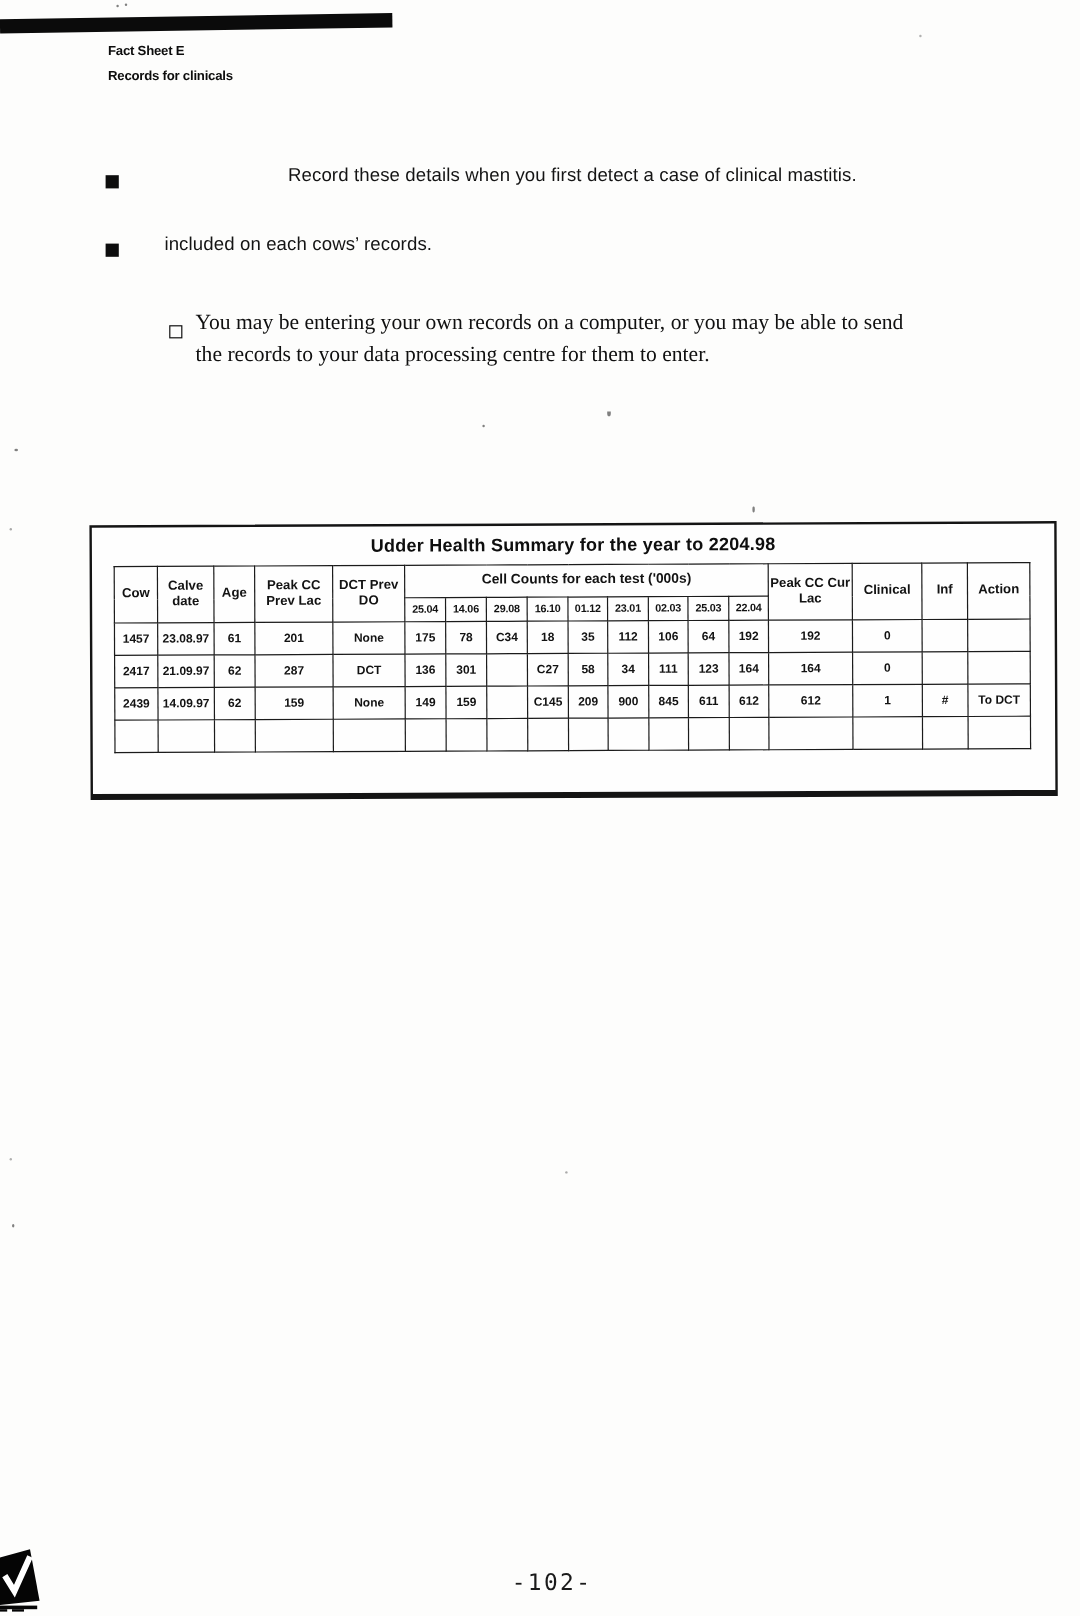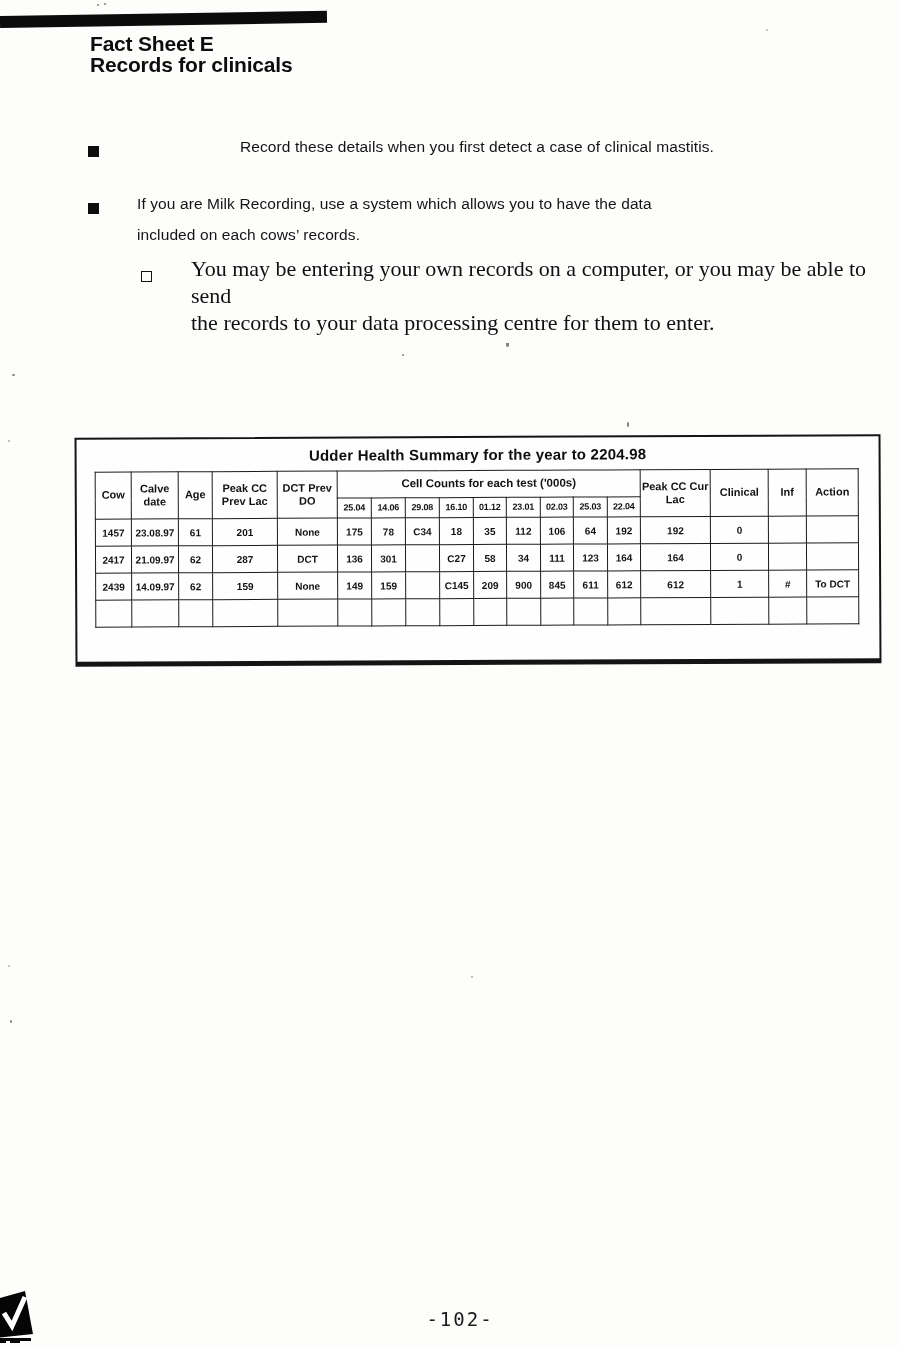--- a/index.html
+++ b/index.html
@@ -6,31 +6,31 @@
   body{
     width:900px;height:1347px;position:relative;background:#fdfdfc;
     font-family:"Liberation Sans", sans-serif;color:#161616;overflow:hidden;
   }
   .abs{position:absolute;}
 
   
   .top-bar{left:0;top:16px;width:327px;height:12px;background:#0b0b0b;transform:rotate(-0.9deg);transform-origin:left center;}
 
   
-  .doc-header{left:90px;top:33px;font-size:21px;font-weight:800;line-height:21px;letter-spacing:-0.2px;color:#0d0d0d;}
+  .doc-header{left:90px;top:33px;font-size:11px;font-weight:800;line-height:21px;letter-spacing:-0.2px;color:#0d0d0d;}
 
   
   .bullet-sq{width:11px;height:11px;background:#0d0d0d;}
   .b1-sq{left:88px;top:146px;}
   .b2-sq{left:88px;top:203px;}
   .bullet-text{font-size:15.5px;line-height:31px;color:#141414;letter-spacing:0.1px;}
   .b1-text{left:137px;top:131px;width:680px;text-align:center;}
   .b2-text{left:137px;top:188px;width:690px;}
   .sub-sq{left:141px;top:271px;width:9px;height:9px;border:1.6px solid #111;background:transparent;}
-  .sub-text{left:163px;top:255px;width:690px;font-family:"Liberation Serif", serif;font-size:22px;line-height:27px;color:#101010;margin-left:28px;}
+  .sub-text{left:163px;top:255px;width:690px;font-family:"Liberation Serif", serif;font-size:18px;line-height:27px;color:#101010;}
 
   
   .table-box{
     left:75px;top:436px;width:802px;height:222px;
     border:2px solid #141414;border-bottom-width:5px;
     transform:rotate(-0.25deg);background:#fefefe;
   }
   .table-title{margin-top:8px;text-align:center;font-size:15px;font-weight:bold;color:#0e0e0e;letter-spacing:0.2px;}
   table.uh{position:absolute;left:18px;top:32px;border-collapse:collapse;table-layout:fixed;width:763px;}
   table.uh th, table.uh td{border:1.6px solid #1b1b1b;padding:0;text-align:center;vertical-align:middle;color:#121212;}
@@ -56,21 +56,20 @@
   <div>Records for clinicals</div>
 </div>
 
 <div class="abs bullet-sq b1-sq"></div>
 <div class="abs bullet-text b1-text">
   <div>Record these details when you first detect a case of clinical mastitis.</div>
 </div>
 
 <div class="abs bullet-sq b2-sq"></div>
 <div class="abs bullet-text b2-text">
-  <div>If you are Milk Recording, use a system which allows you to have the data</div>
   <div>included on each cows’ records.</div>
 </div>
 
 <div class="abs sub-sq"></div>
 <div class="abs sub-text">
   <div>You may be entering your own records on a computer, or you may be able to send</div>
   <div>the records to your data processing centre for them to enter.</div>
 </div>
 
 <div class="abs table-box">

